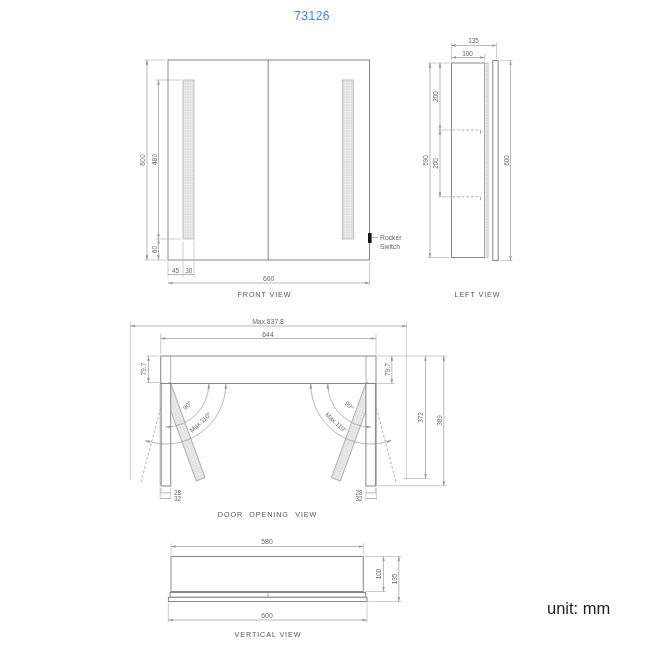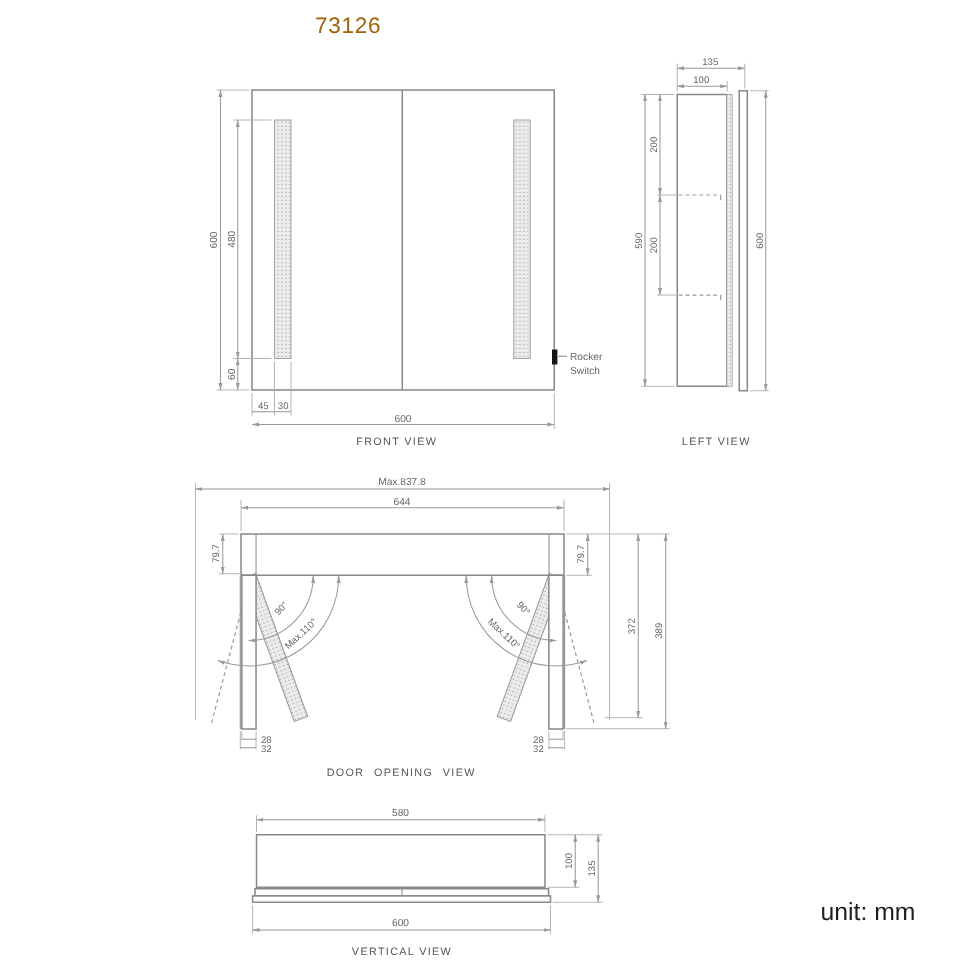--- a/index.html
+++ b/index.html
@@ -1,22 +1,22 @@
 <!DOCTYPE html>
 <html><head>
 <meta charset="utf-8">
 <style>
   html,body{margin:0;padding:0;}
   body{
     width:650px;height:650px;background:#ffffff;position:relative;
     font-family:"Liberation Sans", sans-serif;overflow:hidden;
   }
   .page-title{
-    position:absolute;left:210px;top:9px;width:120px;text-align:left;
-    font-size:15px;color:#a16207;letter-spacing:.5px;
+    position:absolute;left:210px;top:9px;width:120px;text-align:right;
+    font-size:12px;color:#3b82f6;letter-spacing:.5px;
   }
   .unit-label{
     position:absolute;left:547px;top:599px;font-size:16.5px;color:#1f1f1f;
   }
   svg{position:absolute;left:0;top:0;}
   svg text{font-family:"Liberation Sans", sans-serif;fill:#666;}
   .dim{font-size:6.8px;}
   .dimsm{font-size:6.4px;}
   .viewlabel{font-size:7.2px;fill:#555;letter-spacing:.9px;}
   .wordspread{word-spacing:3.5px;}

